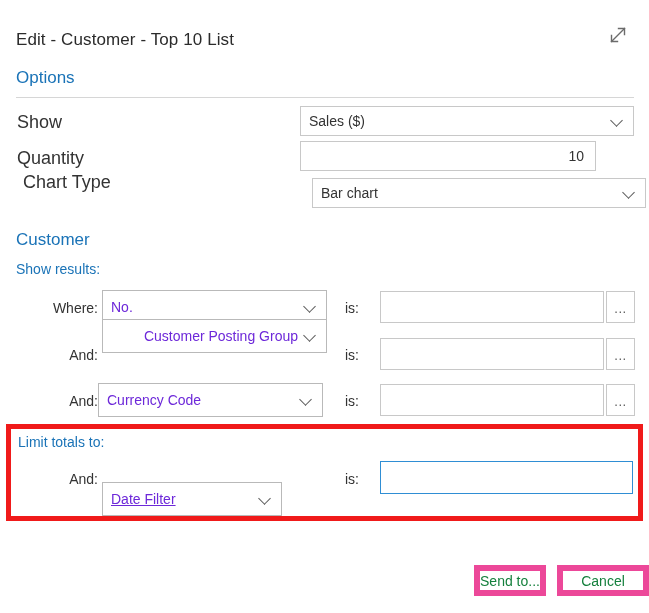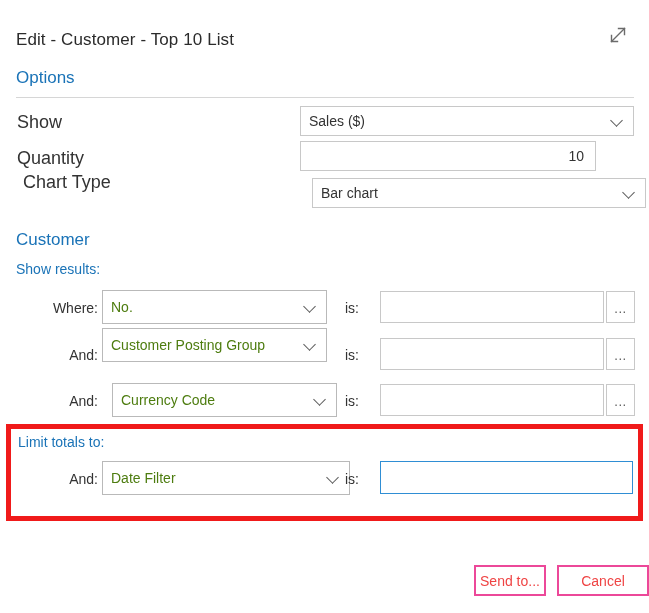--- a/index.html
+++ b/index.html
@@ -106,21 +106,21 @@
   }
   .filter-select {
     position: absolute;
     height: 34px;
     border: 1px solid #b9b9b9;
     background: #ffffff;
     display: flex;
     align-items: center;
     padding: 0 8px;
     font-size: 14px;
-    color: #4d7c0f;
+    color: #6d28d9;
   }
   .filter-input {
     position: absolute;
     height: 32px;
     border: 1px solid #c8c8c8;
     background: #ffffff;
     font-size: 14px;
     color: #333333;
     padding: 0 7px;
     display: flex;
@@ -152,24 +152,24 @@
     width: 637px; height: 97px;
     border: 5px solid #f01a1a;
     background: transparent;
     pointer-events: none;
   }
 
   
   .btn {
     position: absolute;
     height: 31px;
-    border: 2px solid #ec4899;
-    background: #ffffff;
-    font-size: 14px;
-    color: #ef4444;
+    border: 6px solid #ec4899;
+    background: #ffffff;
+    font-size: 14px;
+    color: #15803d;
     display: flex;
     align-items: center;
     justify-content: center;
     cursor: pointer;
     font-family: "Liberation Sans", sans-serif;
   }
 </style>
 </head>
 <body>
 
@@ -216,45 +216,45 @@
     <span class="val" style="flex:1 1 auto;">No.</span>
     <span class="chev"></span>
   </div>
   <div class="filter-is" style="left:345px; top:298px;">is:</div>
   <div class="filter-input" style="left:380px; top:291px; width:224px;">
     <span></span>
   </div>
   <div class="ellipsis-btn" style="left:606px; top:291px;">...</div>
 
   <div class="filter-conj" style="left:20px; top:345px; width:78px;">And:</div>
-  <div class="filter-select" style="left:102px; top:328px; width:225px;">
+  <div class="filter-select" style="left:102px; top:319px; width:225px;text-align:right;">
     <span class="val" style="flex:1 1 auto;">Customer Posting Group</span>
     <span class="chev"></span>
   </div>
   <div class="filter-is" style="left:345px; top:345px;">is:</div>
   <div class="filter-input" style="left:380px; top:338px; width:224px;">
     <span></span>
   </div>
   <div class="ellipsis-btn" style="left:606px; top:338px;">...</div>
 
   <div class="filter-conj" style="left:20px; top:391px; width:78px;">And:</div>
-  <div class="filter-select" style="left:112px; top:383px; width:225px;gap:28px;">
+  <div class="filter-select" style="left:98px; top:383px; width:225px;gap:28px;">
     <span class="val" style="flex:1 1 auto;">Currency Code</span>
     <span class="chev"></span>
   </div>
   <div class="filter-is" style="left:345px; top:391px;">is:</div>
   <div class="filter-input" style="left:380px; top:384px; width:224px;">
     <span></span>
   </div>
   <div class="ellipsis-btn" style="left:606px; top:384px;">...</div>
 
   <div class="section-head" style="left:18px; top:434px; font-size:14px;">Limit totals to:</div>
 
   <div class="filter-conj" style="left:20px; top:469px; width:78px;">And:</div>
-  <div class="filter-select" style="left:102px; top:461px; width:248px;">
+  <div class="filter-select" style="left:102px; top:482px; width:180px;text-decoration:underline;">
     <span class="val" style="flex:1 1 auto;">Date Filter</span>
     <span class="chev"></span>
   </div>
   <div class="filter-is" style="left:345px; top:469px;">is:</div>
   <div class="filter-input focused" style="left:380px; top:461px; width:253px; height:33px;">
     <span></span>
   </div>
 
   <div class="red-box"></div>
 

